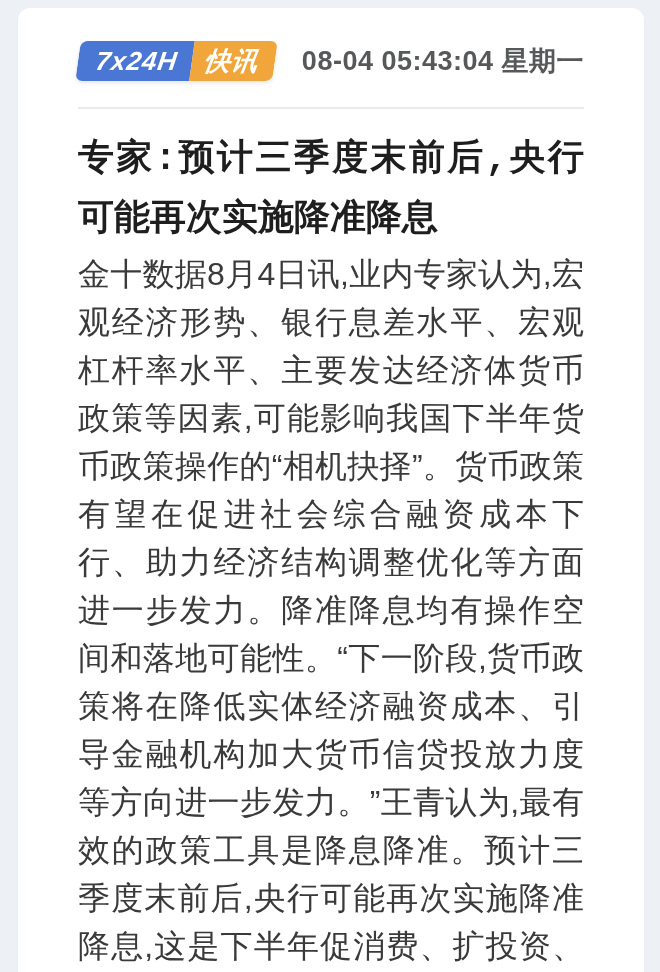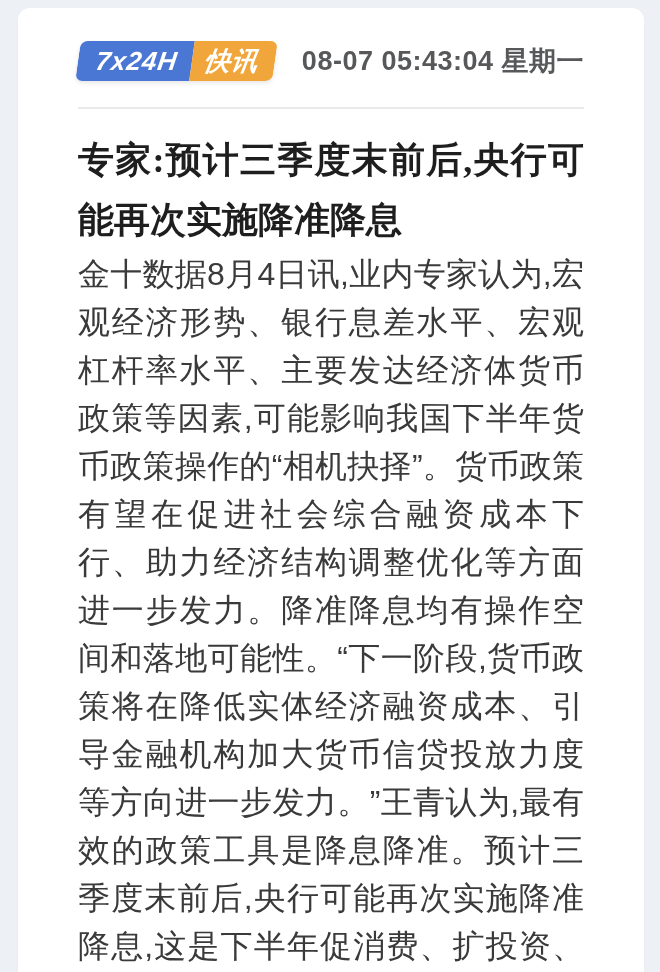--- a/index.html
+++ b/index.html
@@ -61,21 +61,21 @@
   }
   
   .divider {
     margin-top: 25px;
     height: 2px;
     background: #e9eaec;
   }
   
   .article-title {
     margin-top: 21px;
-    font-family: Liberation Serif, serif;
+    font-family: Liberation Mono, monospace;
     font-weight: 700;
     font-size: 36px;
     line-height: 60px;
     color: #1e1e1e;
     text-align: justify;
   }
   .article-body {
     margin-top: 0;
     font-size: 32px;
     line-height: 48px;
@@ -89,21 +89,21 @@
 
 <div class="page">
   <div class="card">
     <div class="content">
 
       <div class="header-row">
         <div class="flash-badge">
           <span class="seg seg-blue">7x24H</span>
           <span class="seg seg-orange">快讯</span>
         </div>
-        <div class="timestamp">08-07 05:43:04 星期一</div>
+        <div class="timestamp">08-04 05:43:04 星期一</div>
       </div>
 
       <div class="divider"></div>
 
       <h1 class="article-title">专家:预计三季度末前后,央行可能再次实施降准降息</h1>
 
       <p class="article-body">金十数据8月4日讯,业内专家认为,宏观经济形势、银行息差水平、宏观杠杆率水平、主要发达经济体货币政策等因素,可能影响我国下半年货币政策操作的“相机抉择”。货币政策有望在促进社会综合融资成本下行、助力经济结构调整优化等方面进一步发力。降准降息均有操作空间和落地可能性。“下一阶段,货币政策将在降低实体经济融资成本、引导金融机构加大货币信贷投放力度等方向进一步发力。”王青认为,最有效的政策工具是降息降准。预计三季度末前后,央行可能再次实施降准降息,这是下半年促消费、扩投资、引导物价水平温和回升的一个重要发力点。(上证报)</p>
 
     </div>
   </div>

